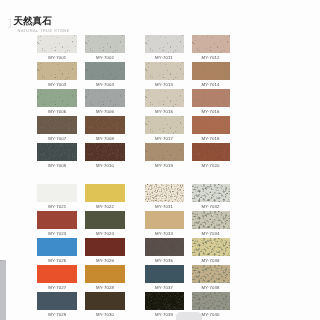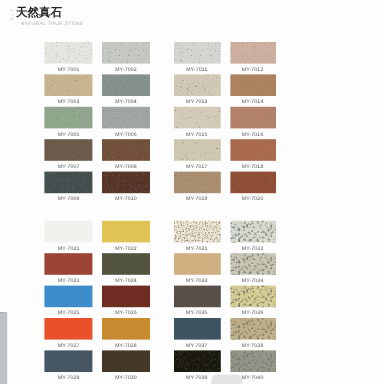--- a/index.html
+++ b/index.html
@@ -2,21 +2,21 @@
 <html><head>
 <meta charset="utf-8">
 <title>NATURAL TRUE STONE</title>
 <style>
   html,body{margin:0;padding:0;}
   body{width:238px;height:320px;background:#fdfdfd;overflow:hidden;
        font-family:"Liberation Sans",sans-serif;-webkit-font-smoothing:antialiased;text-rendering:geometricPrecision;}
   .page{position:relative;width:238px;height:320px;}
 
   
-  .header{position:absolute;left:0;top:1px;width:238px;height:24px;}
+  .header{position:absolute;left:0;top:12px;width:238px;height:24px;}
   .hd-mark{position:absolute;left:7.6px;top:7.4px;width:3.2px;height:8.4px;
            line-height:0;font-size:0;}
   .hd-mark svg{display:block;width:3.2px;height:8.4px;}
   .hd-title{position:absolute;left:13.4px;top:5px;font-size:9.6px;line-height:10px;
             font-weight:bold;letter-spacing:0px;color:#242424;}
   .hd-sub{position:absolute;left:17.4px;top:15.6px;font-size:4.05px;line-height:5px;
           letter-spacing:0.38px;color:#a9a9a9;font-weight:normal;}
 
   
   .block{position:absolute;}

